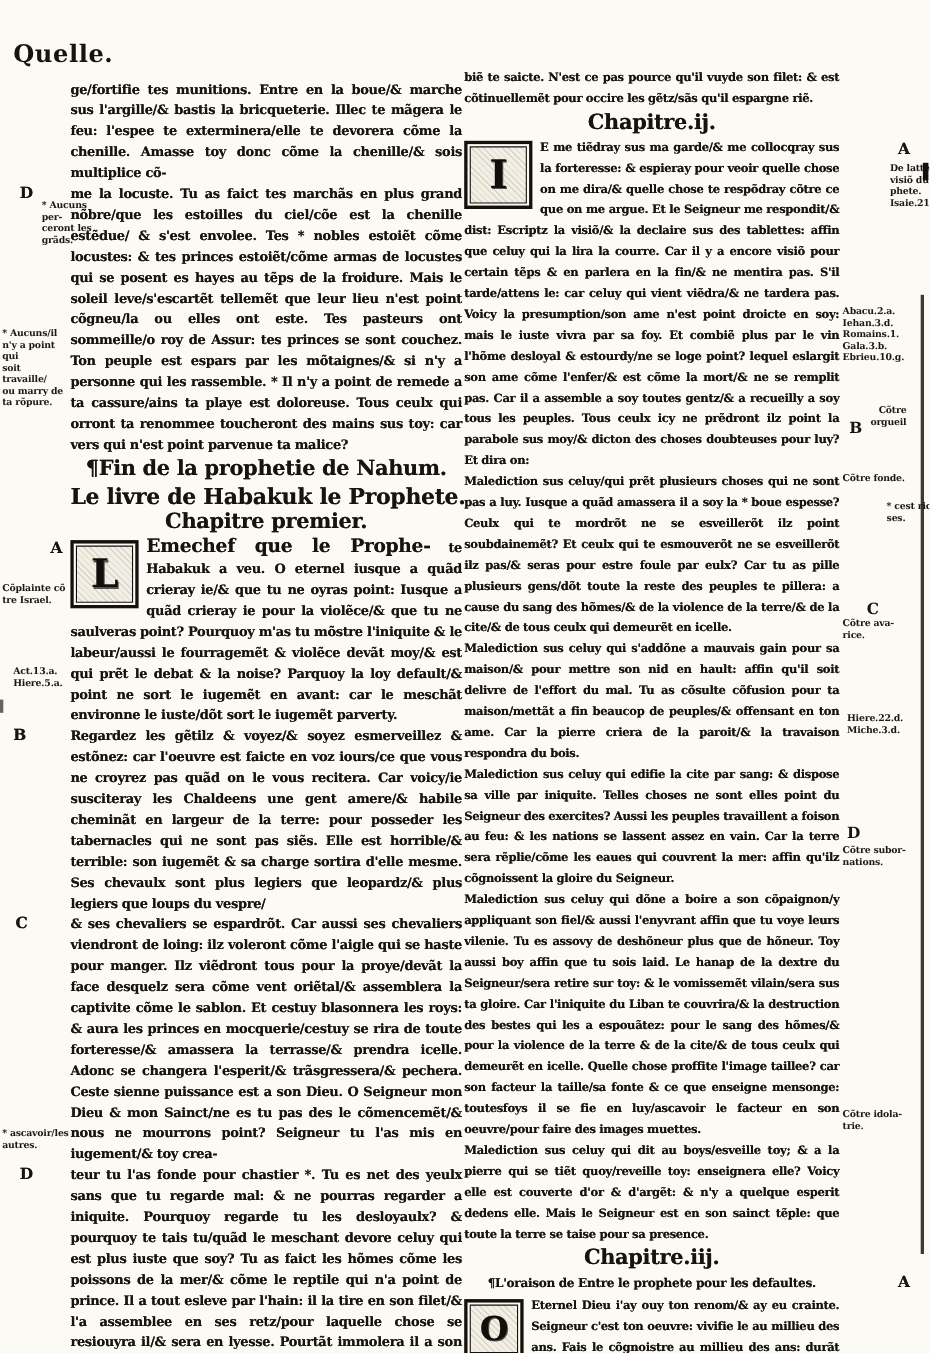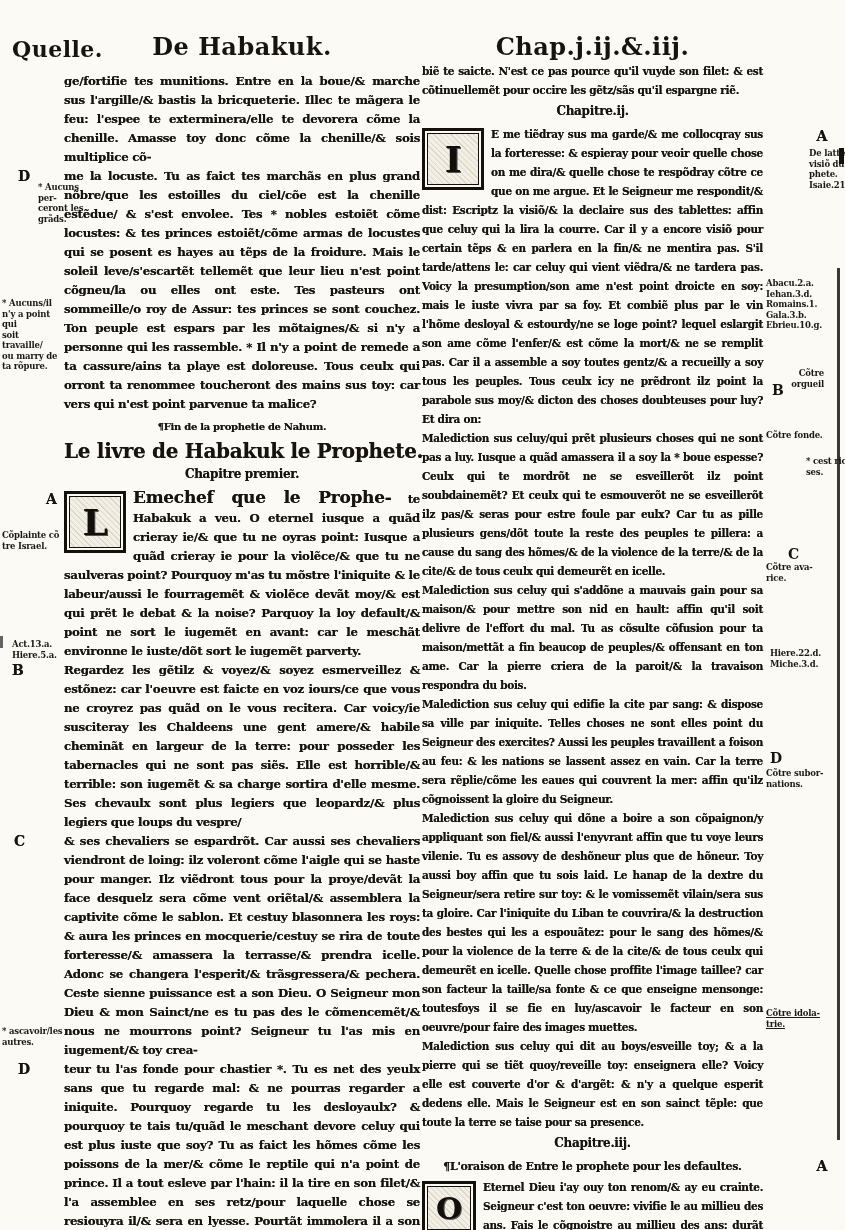--- a/index.html
+++ b/index.html
@@ -11,23 +11,23 @@
   .runhead{font-size:24px;letter-spacing:0.5px;white-space:nowrap;}
   .center{text-align:center;}
   
   .colL{position:absolute;left:64px;top:72px;width:356px;}
   .colR{position:absolute;left:422px;top:62px;width:341px;}
   .bodyL{font-size:11.8px;line-height:19px;text-align:justify;letter-spacing:-0.3px;
          font-weight:bold;text-shadow:0 0 0.5px rgba(20,16,10,.75);}
   .bodyR{font-size:10.5px;line-height:19px;text-align:justify;letter-spacing:-0.3px;
          font-weight:bold;text-shadow:0 0 0.5px rgba(20,16,10,.75);}
   .para{position:relative;margin:0;}
-  .finline{margin:3px 0 6px 0;font-size:10px;}
+  .finline{margin:3px 0 6px 0;font-size:19px;}
   .booktitle{font-size:20px;margin:0 0 4px 0;white-space:nowrap;}
-  .chaphead{font-size:12px;margin:2px 0 4px 0;}
+  .chaphead{font-size:19px;margin:2px 0 4px 0;}
   .rubric{font-size:11px;margin:0 0 2px 0;white-space:nowrap;}
   
   .initial{float:left;width:56px;height:56px;border:3px solid #14110c;margin:3px 7px 2px 0;
            background:repeating-linear-gradient(45deg,#f2efe6 0 3px,#ddd6c4 3px 4px);
            display:flex;align-items:center;justify-content:center;
            box-shadow:inset 0 0 0 2px #fbfaf5, inset 0 0 0 3px #14110c;}
   .initial span{font-size:36px;font-weight:bold;color:#120f0a;text-shadow:1px 1px 0 #555;}
   .initial.small{width:48px;height:48px;}
   .initial.small span{font-size:30px;}
   
@@ -39,22 +39,20 @@
   .edgeline{position:absolute;left:837px;top:268px;width:3px;height:872px;background:#181613;opacity:.85;}
   .speck1{position:absolute;left:839px;top:148px;width:5px;height:16px;background:#111;}
   .speck2{position:absolute;left:0px;top:636px;width:3px;height:12px;background:#222;opacity:.7;}
 </style>
 </head>
 <body>
 
 <div class="page">
 
   <div class="blk runhead" style="left:12px;top:36px;font-size:22px;">Quelle.</div>
-  <div class="blk runhead center" style="left:64px;top:32px;width:356px;">De Habakuk.</div>
-  <div class="blk runhead center" style="left:422px;top:32px;width:341px;">Chap.j.ij.&amp;.iij.</div>
 
   <div class="colL bodyL">
     <p class="para">ge/fortifie tes munitions. Entre en la boue/&amp; marche sus l'argille/&amp; bastis la bricqueterie. Illec te mãgera le feu: l'espee te exterminera/elle te devorera cõme la chenille. Amasse toy donc cõme la chenille/&amp; sois multiplice cõ-</p>
     <p class="para">
       <span class="pl" style="left:-46px;top:0;">D</span><span>me la locuste. Tu as faict tes marchãs en plus grand nõbre/que les estoilles du ciel/cõe est la chenille estẽdue/ &amp; s'est envolee. Tes * nobles estoiẽt cõme locustes: &amp; tes princes estoiẽt/cõme armas de locustes qui se posent es hayes au tẽps de la froidure. Mais le soleil leve/s'escartẽt tellemẽt que leur lieu n'est point cõgneu/la ou elles ont este. Tes pasteurs ont sommeille/o roy de Assur: tes princes se sont couchez. Ton peuple est espars par les mõtaignes/&amp; si n'y a personne qui les rassemble. * Il n'y a point de remede a ta cassure/ains ta playe est doloreuse. Tous ceulx qui orront ta renommee toucheront des mains sus toy: car vers qui n'est point parvenue ta malice?</span>
     </p>
     <p class="para center finline">¶Fin de la prophetie de Nahum.</p>
     <p class="para center booktitle">Le livre de Habakuk le Prophete.</p>
     <p class="para center chaphead">Chapitre premier.</p>
     <p class="para">
@@ -79,21 +77,21 @@
   <div class="note" style="left:2px;top:182px;width:58px;margin-left:36px;">* Aucuns per-
 ceront les
 grãds.</div>
   <div class="note" style="left:2px;top:298px;width:58px;">* Aucuns/il
 n'y a point qui
 soit travaille/
 ou marry de
 ta rõpure.</div>
   <div class="note" style="left:2px;top:530px;width:60px;">Cõplainte cõ
 tre Israel.</div>
-  <div class="note" style="left:12px;top:606px;width:80px;margin-top:33px;">Act.13.a.
+  <div class="note" style="left:12px;top:606px;width:80px;">Act.13.a.
 Hiere.5.a.</div>
   <div class="note" style="left:2px;top:1026px;width:62px;">* ascavoir/les
 autres.</div>
 
   <div class="colR bodyR">
     <p class="para">biẽ te saicte. N'est ce pas pource qu'il vuyde son filet: &amp; est cõtinuellemẽt pour occire les gẽtz/sãs qu'il espargne riẽ.</p>
     <p class="para center chaphead">Chapitre.ij.</p>
     <p class="para">
       <span class="pl" style="right:-64px;top:2px;">A</span>
       <span class="initial">
@@ -135,20 +133,20 @@
   <div class="note" style="left:766px;top:456px;width:76px;margin-left:40px;">* cest riches-
 ses.</div>
   <div class="blk pl" style="left:788px;top:546px;">C</div>
   <div class="note" style="left:766px;top:562px;width:76px;">Cõtre ava-
 rice.</div>
   <div class="note" style="left:770px;top:648px;width:76px;">Hiere.22.d.
 Miche.3.d.</div>
   <div class="blk pl" style="left:770px;top:750px;">D</div>
   <div class="note" style="left:766px;top:768px;width:76px;">Cõtre subor-
 nations.</div>
-  <div class="note" style="left:766px;top:1008px;width:76px;text-decoration:underline;">Cõtre idola-
+  <div class="note" style="left:766px;top:1008px;width:76px;">Cõtre idola-
 trie.</div>
 
   <div class="edgeline"></div>
   <div class="speck1"></div>
   <div class="speck2"></div>
 
 </div>
 
 </body></html>

